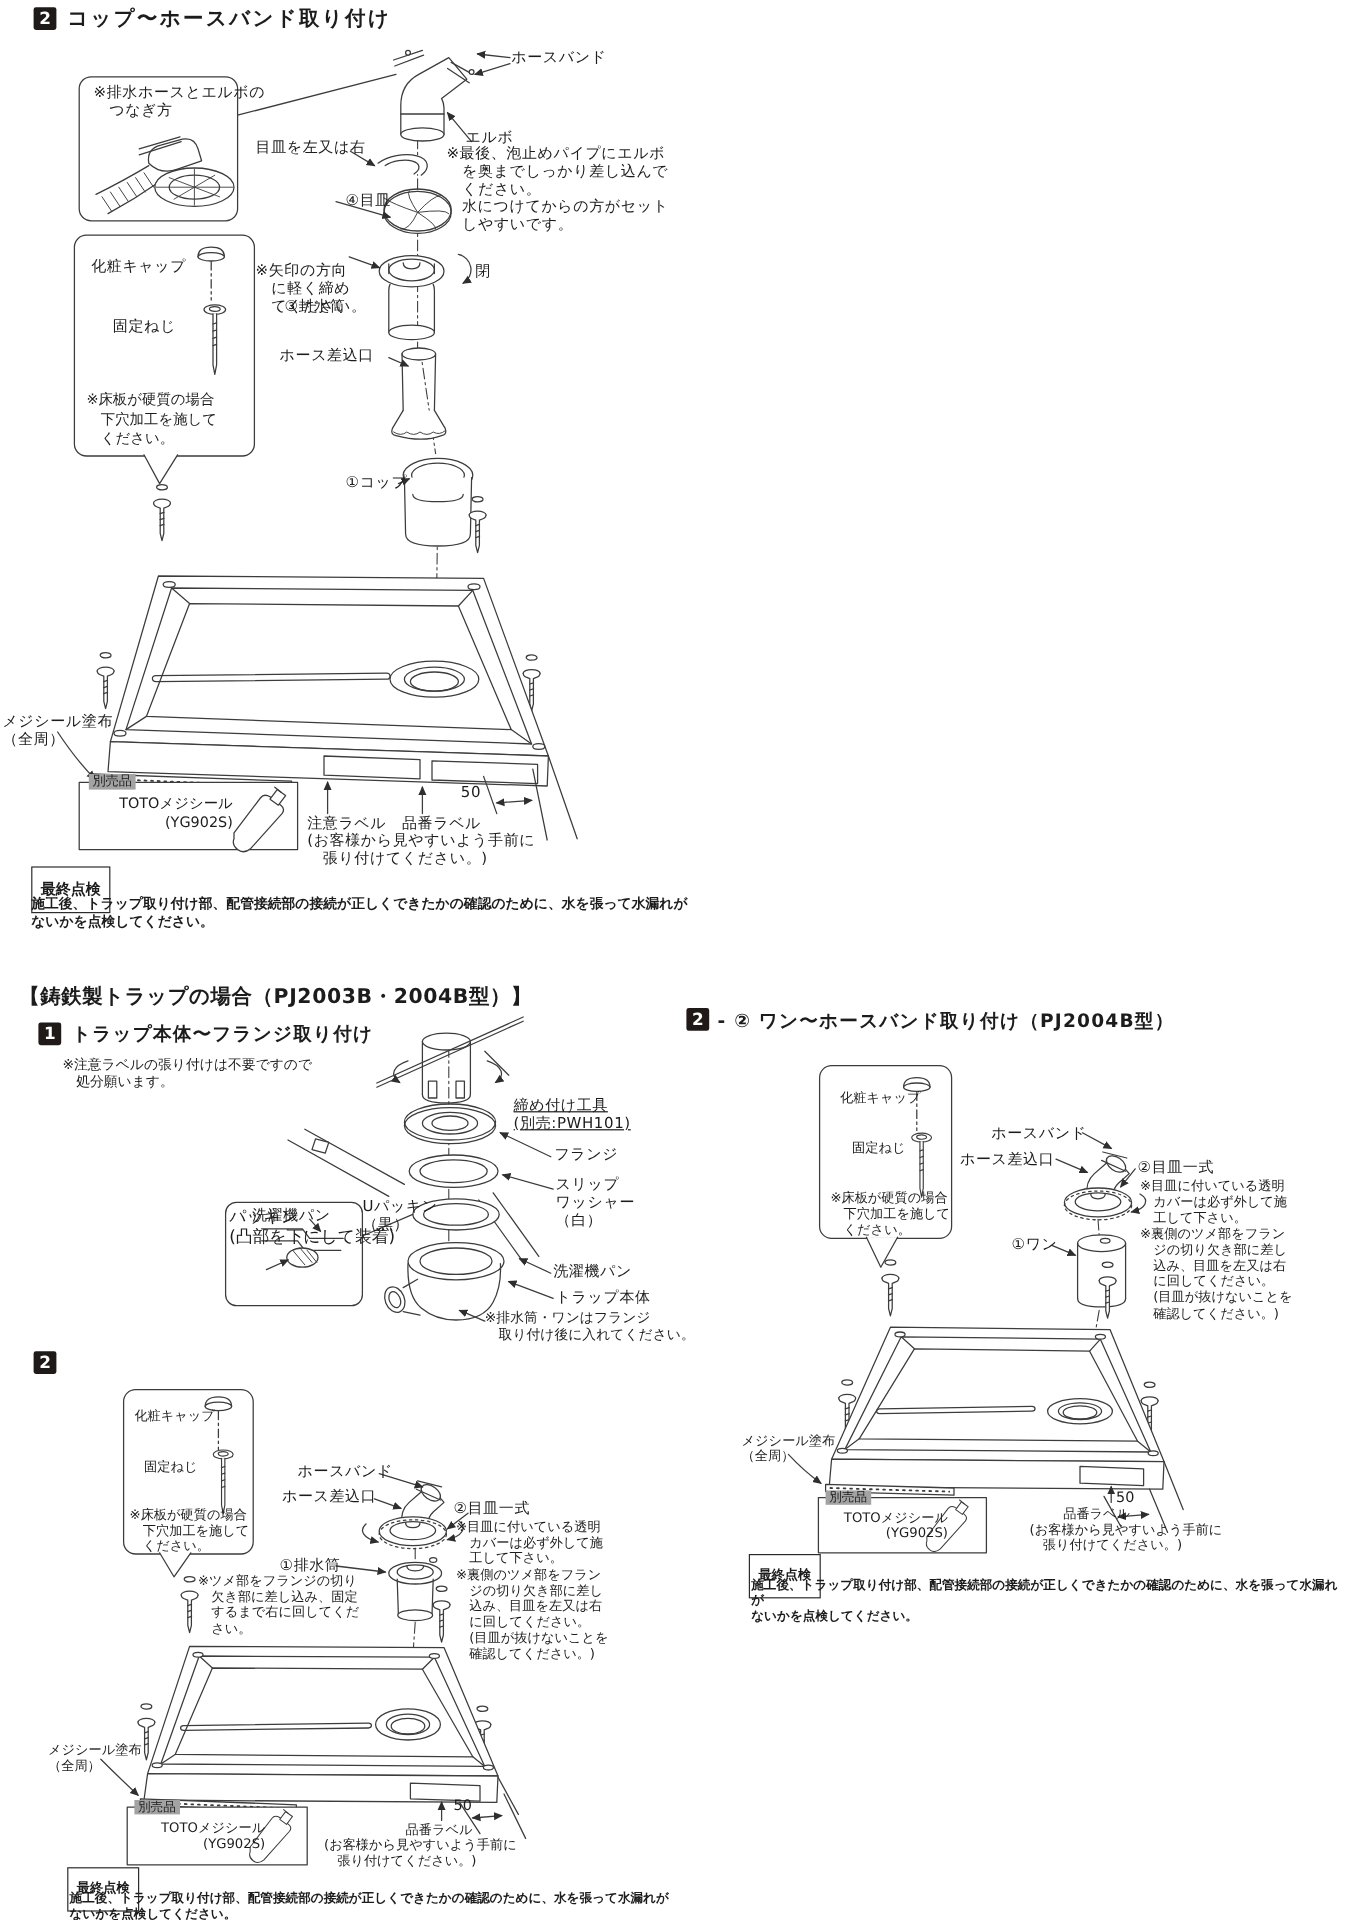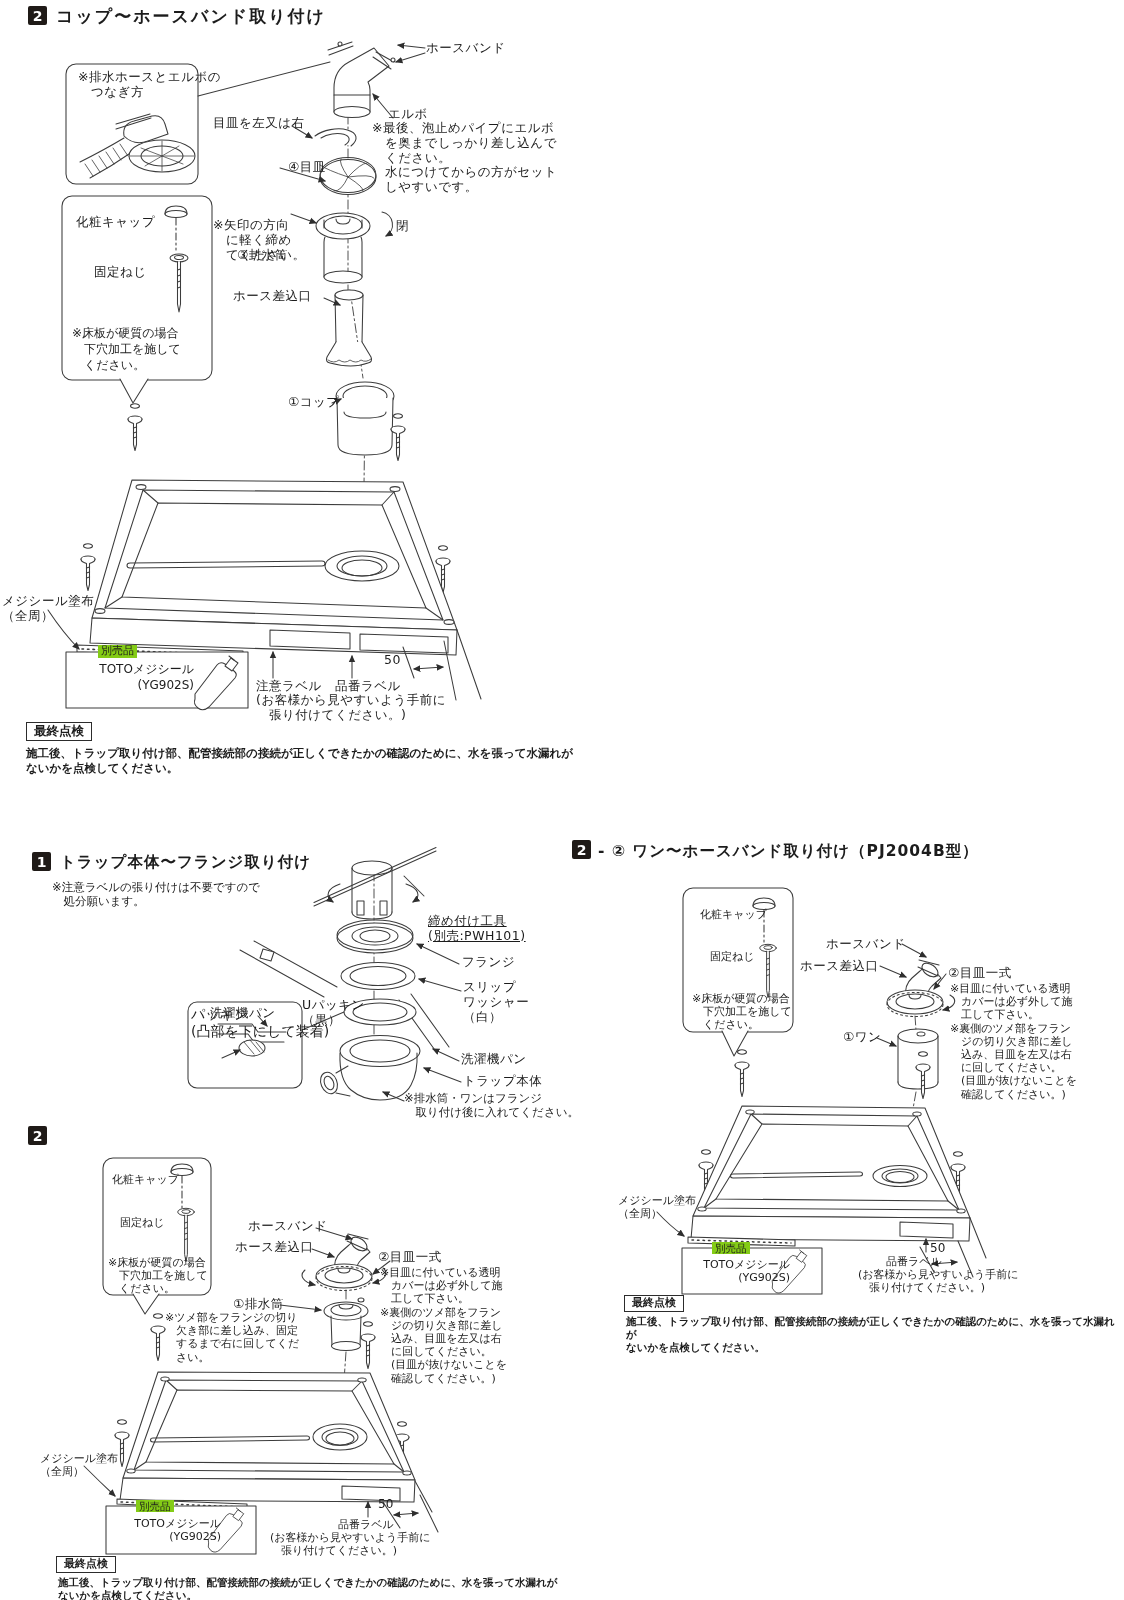--- a/index.html
+++ b/index.html
@@ -7,22 +7,22 @@
         font-family:"DejaVu Sans","Liberation Sans",sans-serif;color:#1c1c1c;}
   svg.art{position:absolute;left:0;top:0;}
   .t{position:absolute;white-space:pre-line;line-height:1.18;color:#1c1c1c;}
   .hdr{font-size:17px;font-weight:700;letter-spacing:2px;}
   .hdr2{font-size:15.5px;font-weight:700;letter-spacing:1px;}
   .lbl{font-size:12.5px;font-weight:500;letter-spacing:0.5px;}
   .lb2{font-size:12px;line-height:1.32;}
   .sm{font-size:11px;line-height:1.2;}
   .fct{font-size:11.5px;font-weight:700;line-height:1.28;}
   .fcs{font-size:10.5px;font-weight:700;line-height:1.25;}
-  .boxed{border:1.3px solid #2c2c2c;padding:1px 7px;font-weight:700;background:#fff;}
-  .tag{font-size:11px;background:#84cc16;padding:0 3px;margin-left:24px;}
+  .boxed{border:1.3px solid #2c2c2c;padding:11px 7px;font-weight:700;background:#fff;}
+  .tag{font-size:11px;background:#a3a3a3;padding:0 3px;}
   .badge{position:absolute;width:19px;height:19px;background:#1f1a17;color:#fff;
          display:flex;align-items:center;justify-content:center;
          font-size:14px;font-weight:700;border-radius:2px;}
   .ctr{text-align:right;}
 </style>
 </head>
 <body>
 
 <div class="page">
 
@@ -380,20 +380,21 @@
 <div class="t lbl" style="left:256px;top:679px;">注意ラベル</div>
 <div class="t lbl" style="left:335px;top:679px;">品番ラベル</div>
 <div class="t lbl" style="left:256px;top:693px;">(お客様から見やすいよう手前に
 　張り付けてください。)</div>
 <div class="t lbl" style="left:384px;top:653px;">50</div>
 
 <div class="t boxed" style="left:26px;top:722px;font-size:12.5px;">最終点検</div>
 <div class="t fct" style="left:26px;top:746px;">施工後、トラップ取り付け部、配管接続部の接続が正しくできたかの確認のために、水を張って水漏れが
 ないかを点検してください。</div>
 
+<div class="t hdr" style="left:16px;top:821px;letter-spacing:0.5px;">【鋳鉄製トラップの場合（PJ2003B・2004B型）】</div>
 
 <div class="badge" style="left:32px;top:852px;">1</div>
 <div class="t hdr2" style="left:60px;top:853px;">トラップ本体〜フランジ取り付け</div>
 <div class="t sm" style="left:52px;top:881px;font-size:11.5px;">※注意ラベルの張り付けは不要ですので
 　処分願います。</div>
 <div class="t lbl" style="left:428px;top:914px;text-decoration:underline;">締め付け工具
 (別売:PWH101)</div>
 <div class="t lbl" style="left:462px;top:955px;">フランジ</div>
 <div class="t lbl" style="left:463px;top:980px;">スリップ
 ワッシャー

